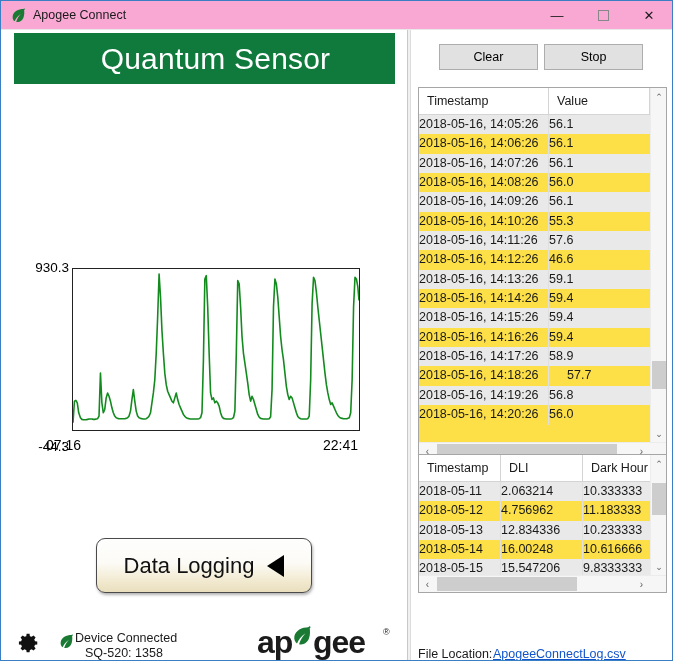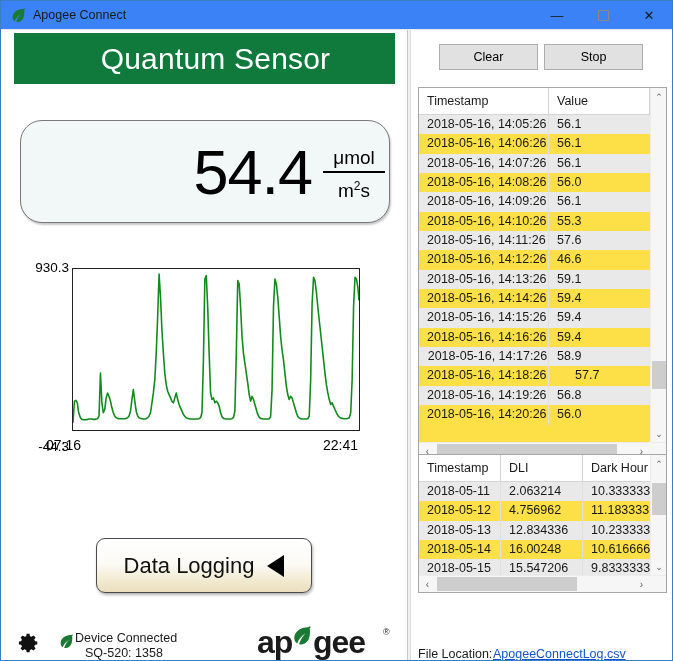--- a/index.html
+++ b/index.html
@@ -13,21 +13,21 @@
     position: relative;
     width: 673px; height: 661px;
     background: #ffffff;
     border: 1px solid #3a7fc4;
     overflow: hidden;
   }
 
   
   #titlebar {
     position: absolute; left: 0; top: 0; width: 671px; height: 29px;
-    background: #3b82f6;
+    background: #f9a8d4;
     border-bottom: 1px solid #e8e8e8;
   }
   #title-icon {
     position: absolute; left: 9px; top: 6px; width: 17px; height: 17px;
   }
   #title-text {
     position: absolute; left: 32px; top: 6px;
     font-size: 12.5px; color: #1a1a1a;
     line-height: 17px; white-space: nowrap;
   }
@@ -172,21 +172,21 @@
     border-right: 1px solid #d4d4d4; overflow: hidden; white-space: nowrap;
   }
   .grid-body {
     position: absolute; left: 0; top: 27px; right: 16px; bottom: 0;
     overflow: hidden;
   }
   .grow { position: relative; height: 19.35px; width: 100%; }
   .grow.alt { background: #e9e9e9; }
   .gcell {
     position: absolute; top: 0; height: 19.35px; line-height: 19.35px;
-    font-size: 12.5px; color: #1a1a1a; padding-left: 8px;
+    font-size: 12.5px; color: #1a1a1a; 
     overflow: hidden; white-space: nowrap;
   }
   .gcell.sep { border-right: 1px solid #e0e0e0; }
 
   
   .vscroll {
     position: absolute; right: 0; top: 0; width: 16px; bottom: 17px;
     background: #f6f6f6; border-left: 1px solid #ececec;
   }
   .vscroll .arr {
@@ -241,28 +241,20 @@
       <span class="gl">✕</span>
     </div>
   </div>
 
   <div id="left-pane">
 
     <div id="green-header">
       <span id="green-header-title">Quantum Sensor</span>
     </div>
 
-    <div id="reading-box">
-      <div id="reading-value">54.4</div>
-      <div id="reading-units">
-        <span id="units-num">μmol</span>
-        <span id="units-rule"></span>
-        <span id="units-den"><span>m</span><sup>2</sup><span>s</span></span>
-      </div>
-    </div>
 
     <div id="chart-wrap">
       <div id="ylabel-top">930.3</div>
       <div id="ylabel-bot">-44.3</div>
       <div id="xlabel-left">07:16</div>
       <div id="xlabel-right">22:41</div>
       <div id="plot-frame">
         <svg id="plot-svg" viewBox="0 0 288 163" preserveAspectRatio="none">
           <polyline id="series-path" fill="none" stroke="#128a1e" stroke-width="1.6" stroke-linejoin="round" points="0.00,155.59 1.44,133.85 2.88,133.01 4.32,135.52 5.76,145.56 7.49,150.57 8.93,152.25 10.37,152.58 11.81,152.58 13.25,152.58 14.69,152.25 16.13,151.91 17.57,151.91 19.01,151.91 20.45,152.25 21.89,152.25 23.33,151.91 24.77,151.58 26.21,148.90 27.65,105.42 29.09,135.52 30.53,145.56 31.97,142.21 33.41,130.50 34.85,125.49 36.29,128.83 37.73,133.85 39.17,140.54 40.61,145.56 42.05,148.90 43.49,150.57 44.93,151.24 46.37,151.58 47.81,151.58 49.25,151.58 50.69,151.58 52.13,151.58 53.57,151.24 55.01,150.57 56.45,148.90 57.89,143.88 59.33,132.18 60.77,122.14 62.21,133.85 63.65,143.88 65.09,148.90 66.53,150.57 67.97,151.24 69.41,151.58 70.85,151.91 72.29,151.91 73.73,151.58 75.17,150.57 76.61,148.90 78.05,145.56 79.49,135.52 80.93,125.49 82.37,112.11 83.81,85.35 85.25,48.55 86.69,5.07 88.13,28.48 89.57,61.93 91.01,85.35 92.45,105.42 93.89,117.12 95.33,123.81 96.77,127.16 98.21,130.50 99.65,133.85 101.09,135.52 102.53,130.50 103.97,125.49 105.41,132.18 106.85,137.19 108.29,140.54 109.73,143.88 111.17,147.23 112.61,149.24 114.05,150.57 115.49,151.24 116.93,151.58 118.37,151.91 119.81,151.91 121.25,151.91 122.69,151.91 124.13,151.91 125.57,151.91 127.01,151.58 128.45,150.57 129.89,145.56 131.33,92.04 132.77,10.09 134.21,6.74 135.65,38.52 137.09,85.35 138.53,125.49 139.97,132.18 141.41,130.50 142.85,135.52 144.29,133.85 145.73,135.52 147.17,138.87 148.61,145.56 150.05,149.57 151.49,151.24 152.93,151.58 154.37,151.91 155.81,151.91 157.25,151.91 158.69,151.91 160.13,151.58 161.57,150.57 163.01,143.88 164.45,85.35 165.89,11.76 167.33,15.10 168.77,38.52 170.21,68.62 171.65,85.35 173.09,95.38 174.53,105.42 175.97,115.45 177.41,127.16 178.85,133.85 180.29,128.83 181.73,132.18 183.17,137.19 184.61,142.21 186.05,147.23 187.49,149.90 188.93,151.24 190.37,151.58 191.81,151.91 193.25,151.91 194.69,151.91 196.13,151.91 197.57,151.58 199.01,149.57 200.45,122.14 201.89,38.52 203.33,10.09 204.77,15.10 206.21,28.48 207.65,48.55 209.09,68.62 210.53,82.00 211.97,92.04 213.41,105.42 214.85,118.80 216.29,127.16 217.73,132.18 219.17,128.83 220.61,130.50 222.05,135.52 223.49,140.54 224.93,145.56 226.37,149.24 227.81,150.91 229.25,151.58 230.69,151.91 232.13,151.91 233.57,151.91 235.01,151.91 236.45,151.58 237.89,148.90 239.33,112.11 240.77,35.17 242.21,8.41 243.65,11.76 245.09,23.46 246.53,38.52 247.97,51.90 249.41,65.28 250.85,78.66 252.29,92.04 253.73,105.42 255.17,117.12 256.61,125.49 258.05,132.18 259.49,137.19 260.93,135.52 262.37,138.87 263.81,142.21 265.25,145.56 266.69,148.23 268.13,149.90 269.57,150.91 271.01,151.24 272.45,151.58 273.89,151.58 275.33,151.58 276.77,151.24 278.21,150.57 279.65,145.56 281.09,112.11 282.53,38.52 283.97,8.41 285.41,10.09 286.85,18.45 288.00,31.83"></polyline>
         </svg>
@@ -356,21 +348,21 @@
           </div>
           <div class="grow alt">
             <div class="gcell sep" style="left: 0px; width: 130px;">2018-05-16, 14:15:26</div>
             <div class="gcell" style="left: 130px; width: 101px;">59.4</div>
           </div>
           <div class="grow">
             <div class="gcell sep" style="left: 0px; width: 130px;">2018-05-16, 14:16:26</div>
             <div class="gcell" style="left: 130px; width: 101px;">59.4</div>
           </div>
           <div class="grow alt">
-            <div class="gcell sep" style="left: 0px; width: 130px; text-align: center;">2018-05-16, 14:17:26</div>
+            <div class="gcell sep" style="left: 0px; width: 130px;">2018-05-16, 14:17:26</div>
             <div class="gcell" style="left: 130px; width: 101px;">58.9</div>
           </div>
           <div class="grow">
             <div class="gcell sep" style="left: 0px; width: 130px;">2018-05-16, 14:18:26</div>
             <div class="gcell" style="left: 148px; width: 101px;">57.7</div>
           </div>
           <div class="grow alt">
             <div class="gcell sep" style="left: 0px; width: 130px;">2018-05-16, 14:19:26</div>
             <div class="gcell" style="left: 130px; width: 101px;">56.8</div>
           </div>

